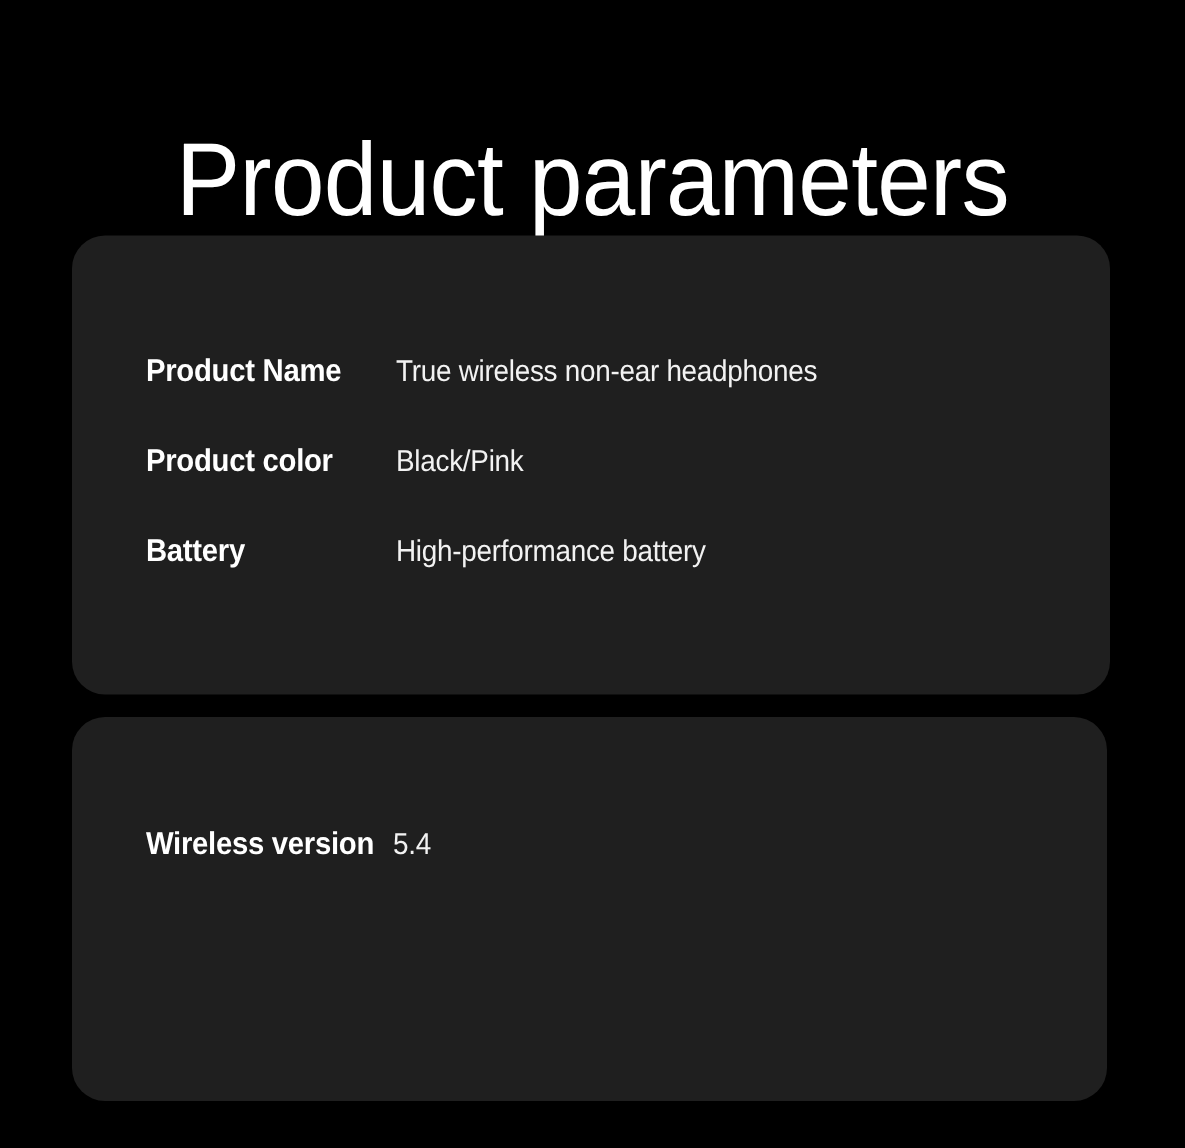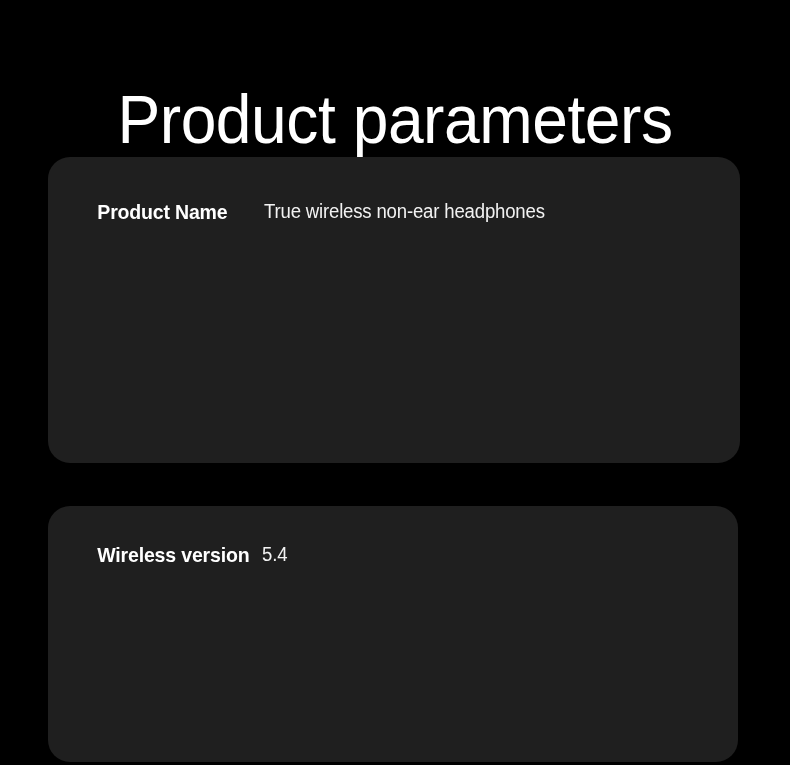--- a/index.html
+++ b/index.html
@@ -51,31 +51,31 @@
   .spec-card.card-1 {
     left: 48px;
     top: 157px;
     width: 692px;
     height: 306px;
     padding: 43px 0 0 0;
   }
 
   .spec-card.card-2 {
     left: 48px;
-    top: 506px;
+    top: 478px;
     width: 690px;
     height: 256px;
     padding: 37px 0 0 0;
   }
 
   .spec-row {
     position: relative;
     height: 60px;
     display: flex;
-    align-items: flex-start;
+    align-items: flex-end;
   }
 
   .spec-label {
     width: 216px;
     flex: 0 0 216px;
     padding-left: 53px;
     box-sizing: border-box;
     color: #ffffff;
     font-family: "Liberation Sans", sans-serif;
     font-size: 21px;
@@ -110,20 +110,28 @@
 
 <div class="page">
 
   <h1 class="page-title">Product parameters</h1>
 
   <section class="spec-card card-1">
     <div class="spec-row">
       <div class="spec-label">Product Name</div>
       <div class="spec-value">True wireless non-ear headphones</div>
     </div>
+    <div class="spec-row">
+      <div class="spec-label">Product color</div>
+      <div class="spec-value">Black/Pink</div>
+    </div>
+    <div class="spec-row">
+      <div class="spec-label">Battery</div>
+      <div class="spec-value">High-performance battery</div>
+    </div>
   </section>
 
   <section class="spec-card card-2">
     <div class="spec-row">
       <div class="spec-label">Wireless version</div>
       <div class="spec-value">5.4</div>
     </div>
   </section>
 
 </div>

